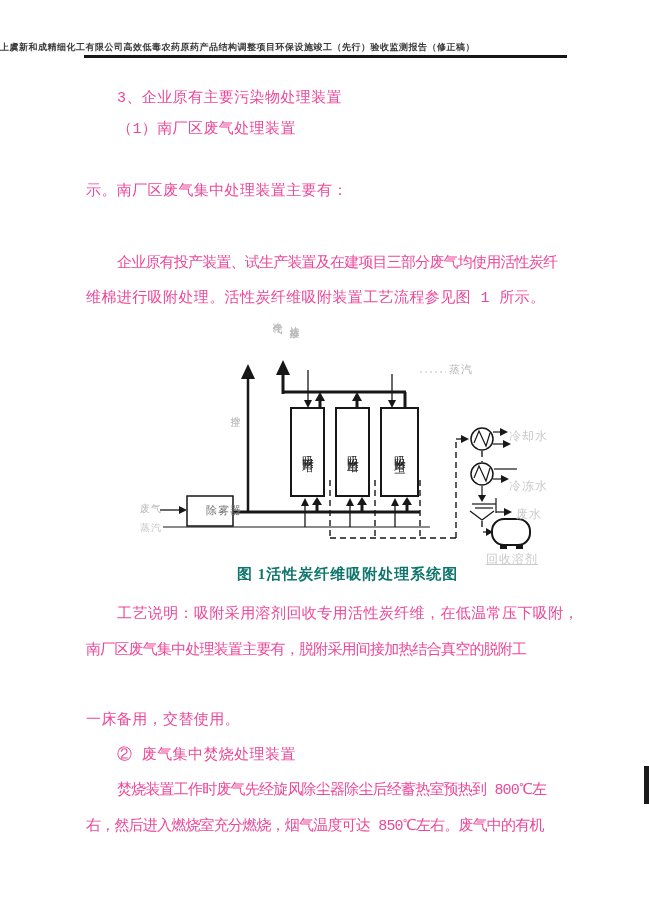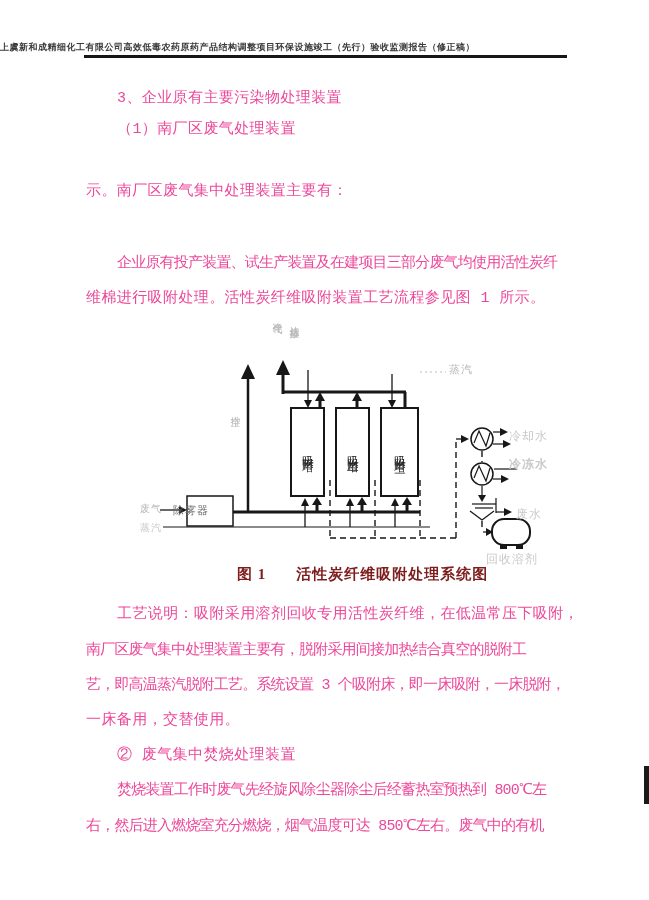--- a/index.html
+++ b/index.html
@@ -27,45 +27,44 @@
   .dlabel { position:absolute; white-space:nowrap; }
   .v { writing-mode:vertical-rl; text-orientation:upright; }
   .faint { color:#b9b9b9; font-size:10px; letter-spacing:1px; }
   .faint2 { color:#c9c9c9; font-size:12px; letter-spacing:1px; }
   .tower-label {
     position:absolute; top:98px; height:88px; display:flex;
     align-items:center; justify-content:center;
     font-size:11.5px; color:#262626; letter-spacing:3px;
   }
   .demister-label {
-    position:absolute; left:173px; top:193px; width:46px; text-align:left;
+    position:absolute; left:196px; top:193px; width:46px; text-align:right;
     font-size:11px; color:#6e6e6e; letter-spacing:1px;
   }
   .caption {
-    position:absolute; top:565px; left:237px; display:flex; gap:30px;
-    font-size:15px; font-weight:bold; color:#7f1d1d; letter-spacing:1px;text-align:right;
+    position:absolute; top:565px; left:237px; display:flex; 
+    font-size:15px; font-weight:bold; color:#0f766e; letter-spacing:1px;text-align:right;
   }
   .scan-artifact { position:absolute; right:0; top:766px; width:5px; height:38px; background:#1a1a1a; }
 </style>
 </head>
 <body>
 
 <div class="page">
 
   <div class="hdr">上虞新和成精细化工有限公司高效低毒农药原药产品结构调整项目环保设施竣工（先行）验收监测报告（修正稿）</div>
   <div class="hdr-rule"></div>
 
   <div class="bl ind" style="top:88px">3、企业原有主要污染物处理装置</div>
   <div class="bl ind" style="top:119px">（1）南厂区废气处理装置</div>
   <div class="bl" style="top:181px">示。南厂区废气集中处理装置主要有：</div>
   <div class="bl ind tight" style="top:253px">企业原有投产装置、试生产装置及在建项目三部分废气均使用活性炭纤</div>
   <div class="bl" style="top:288px">维棉进行吸附处理。活性炭纤维吸附装置工艺流程参见图 1 所示。</div>
   <div class="bl ind" style="top:604px">工艺说明：吸附采用溶剂回收专用活性炭纤维，在低温常压下吸附，</div>
   <div class="bl tight" style="top:640px">南厂区废气集中处理装置主要有，脱附采用间接加热结合真空的脱附工</div>
-  <div class="bl tight" style="top:675px">艺，即高温蒸汽脱附工艺。系统设置 3 个吸附床，即一床吸附，一床脱附，</div>
   <div class="bl" style="top:710px">一床备用，交替使用。</div>
   <div class="bl ind" style="top:745px">② 废气集中焚烧处理装置</div>
   <div class="bl ind tight" style="top:780px">焚烧装置工作时废气先经旋风除尘器除尘后经蓄热室预热到 800℃左</div>
   <div class="bl tight" style="top:816px">右，然后进入燃烧室充分燃烧，烟气温度可达 850℃左右。废气中的有机</div>
 
   <div class="diagram">
     <svg width="649" height="255" viewBox="0 0 649 255">
       <g stroke="#171717" fill="none">
 
         <path d="M283 82 H406" stroke-width="3"></path>
@@ -164,23 +163,23 @@
     <div class="dlabel v faint" style="left:287px; top:8px;">达标排放</div>
     <div class="dlabel v faint" style="left:228px; top:98px;">排空</div>
     <div class="dlabel faint" style="left:449px; top:52px; font-size:11px;">蒸汽</div>
     <div class="dlabel faint" style="left:140px; top:192px;">废气</div>
     <div class="dlabel faint2" style="left:140px; top:211px; font-size:10px;">蒸汽</div>
     <div class="demister-label">除雾器</div>
     <div class="tower-label v" style="left:291px; width:33px;">吸附塔一</div>
     <div class="tower-label v" style="left:336px; width:33px;">吸附塔二</div>
     <div class="tower-label v" style="left:381px; width:37px;">吸附塔三</div>
     <div class="dlabel faint2" style="left:509px; top:118px;">冷却水</div>
-    <div class="dlabel faint2" style="left:509px; top:146px;font-weight:bold;">冷冻水</div>
+    <div class="dlabel faint2" style="left:509px; top:168px;">冷冻水</div>
     <div class="dlabel faint2" style="left:516px; top:196px;">废水</div>
-    <div class="dlabel faint2" style="left:486px; top:241px;">回收溶剂</div>
+    <div class="dlabel faint2" style="left:486px; top:241px;text-decoration:underline;">回收溶剂</div>
   </div>
 
   <div class="caption">
     <span>图 1</span>
     <span>活性炭纤维吸附处理系统图</span>
   </div>
 
   <div class="scan-artifact"></div>
 </div>
 

